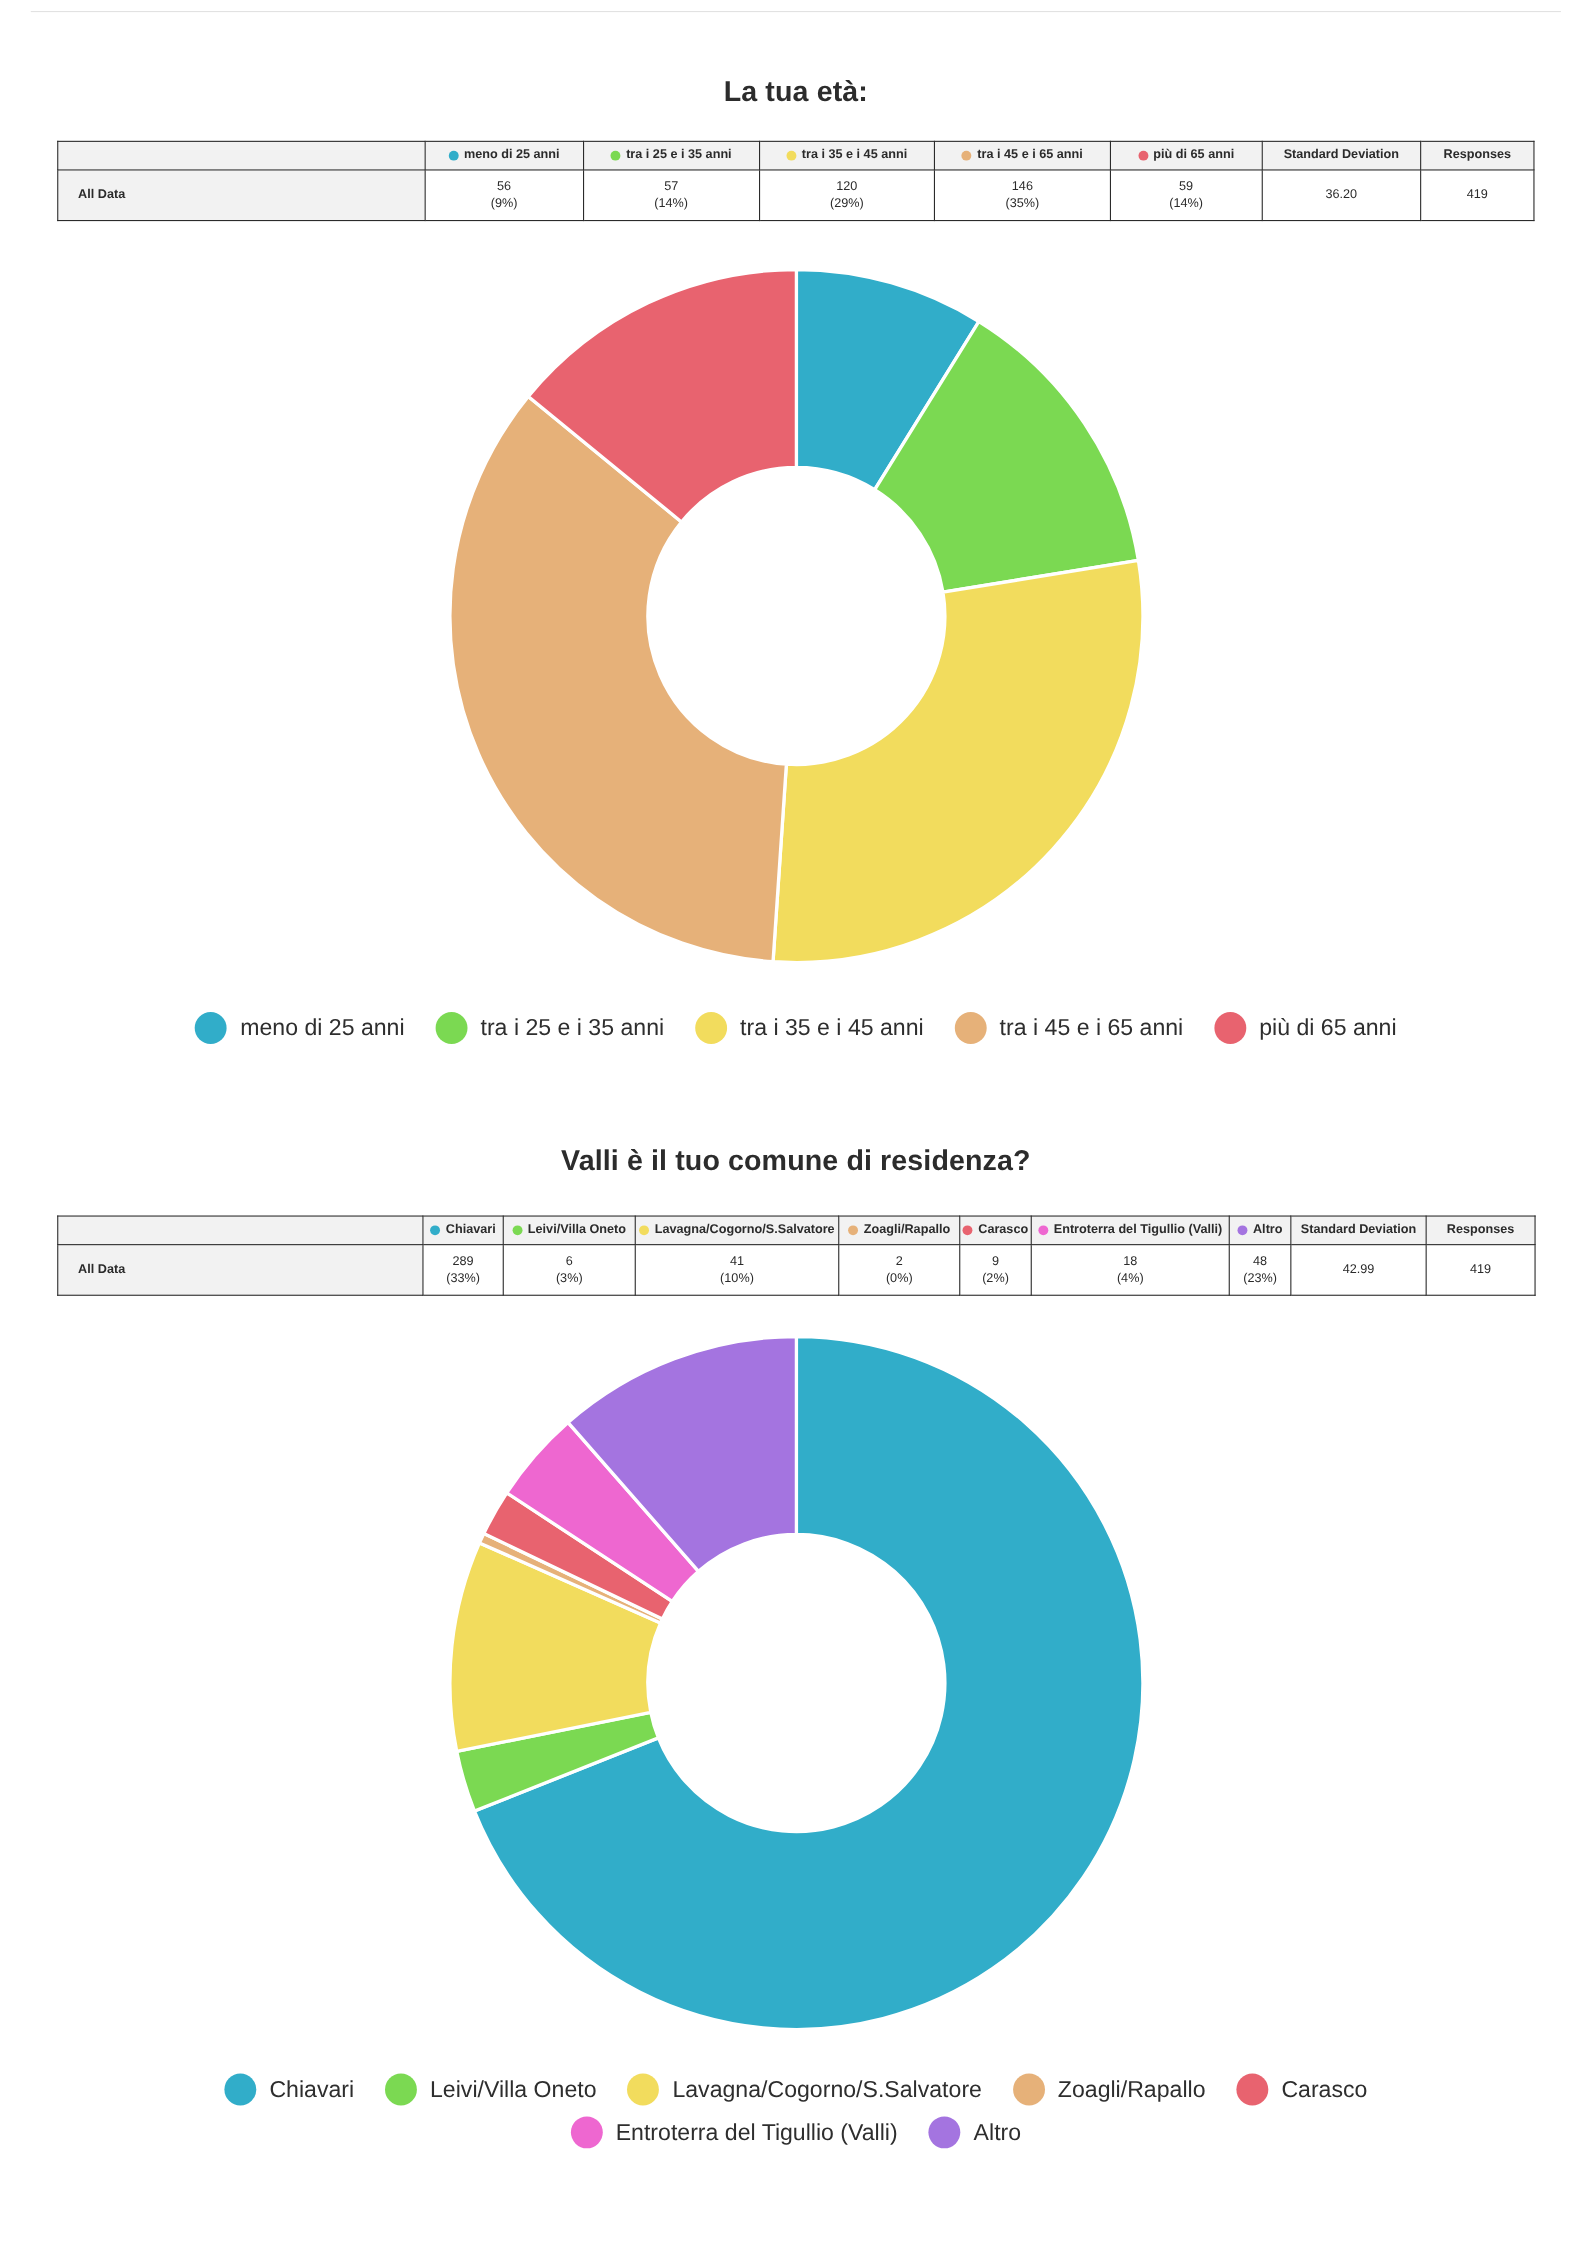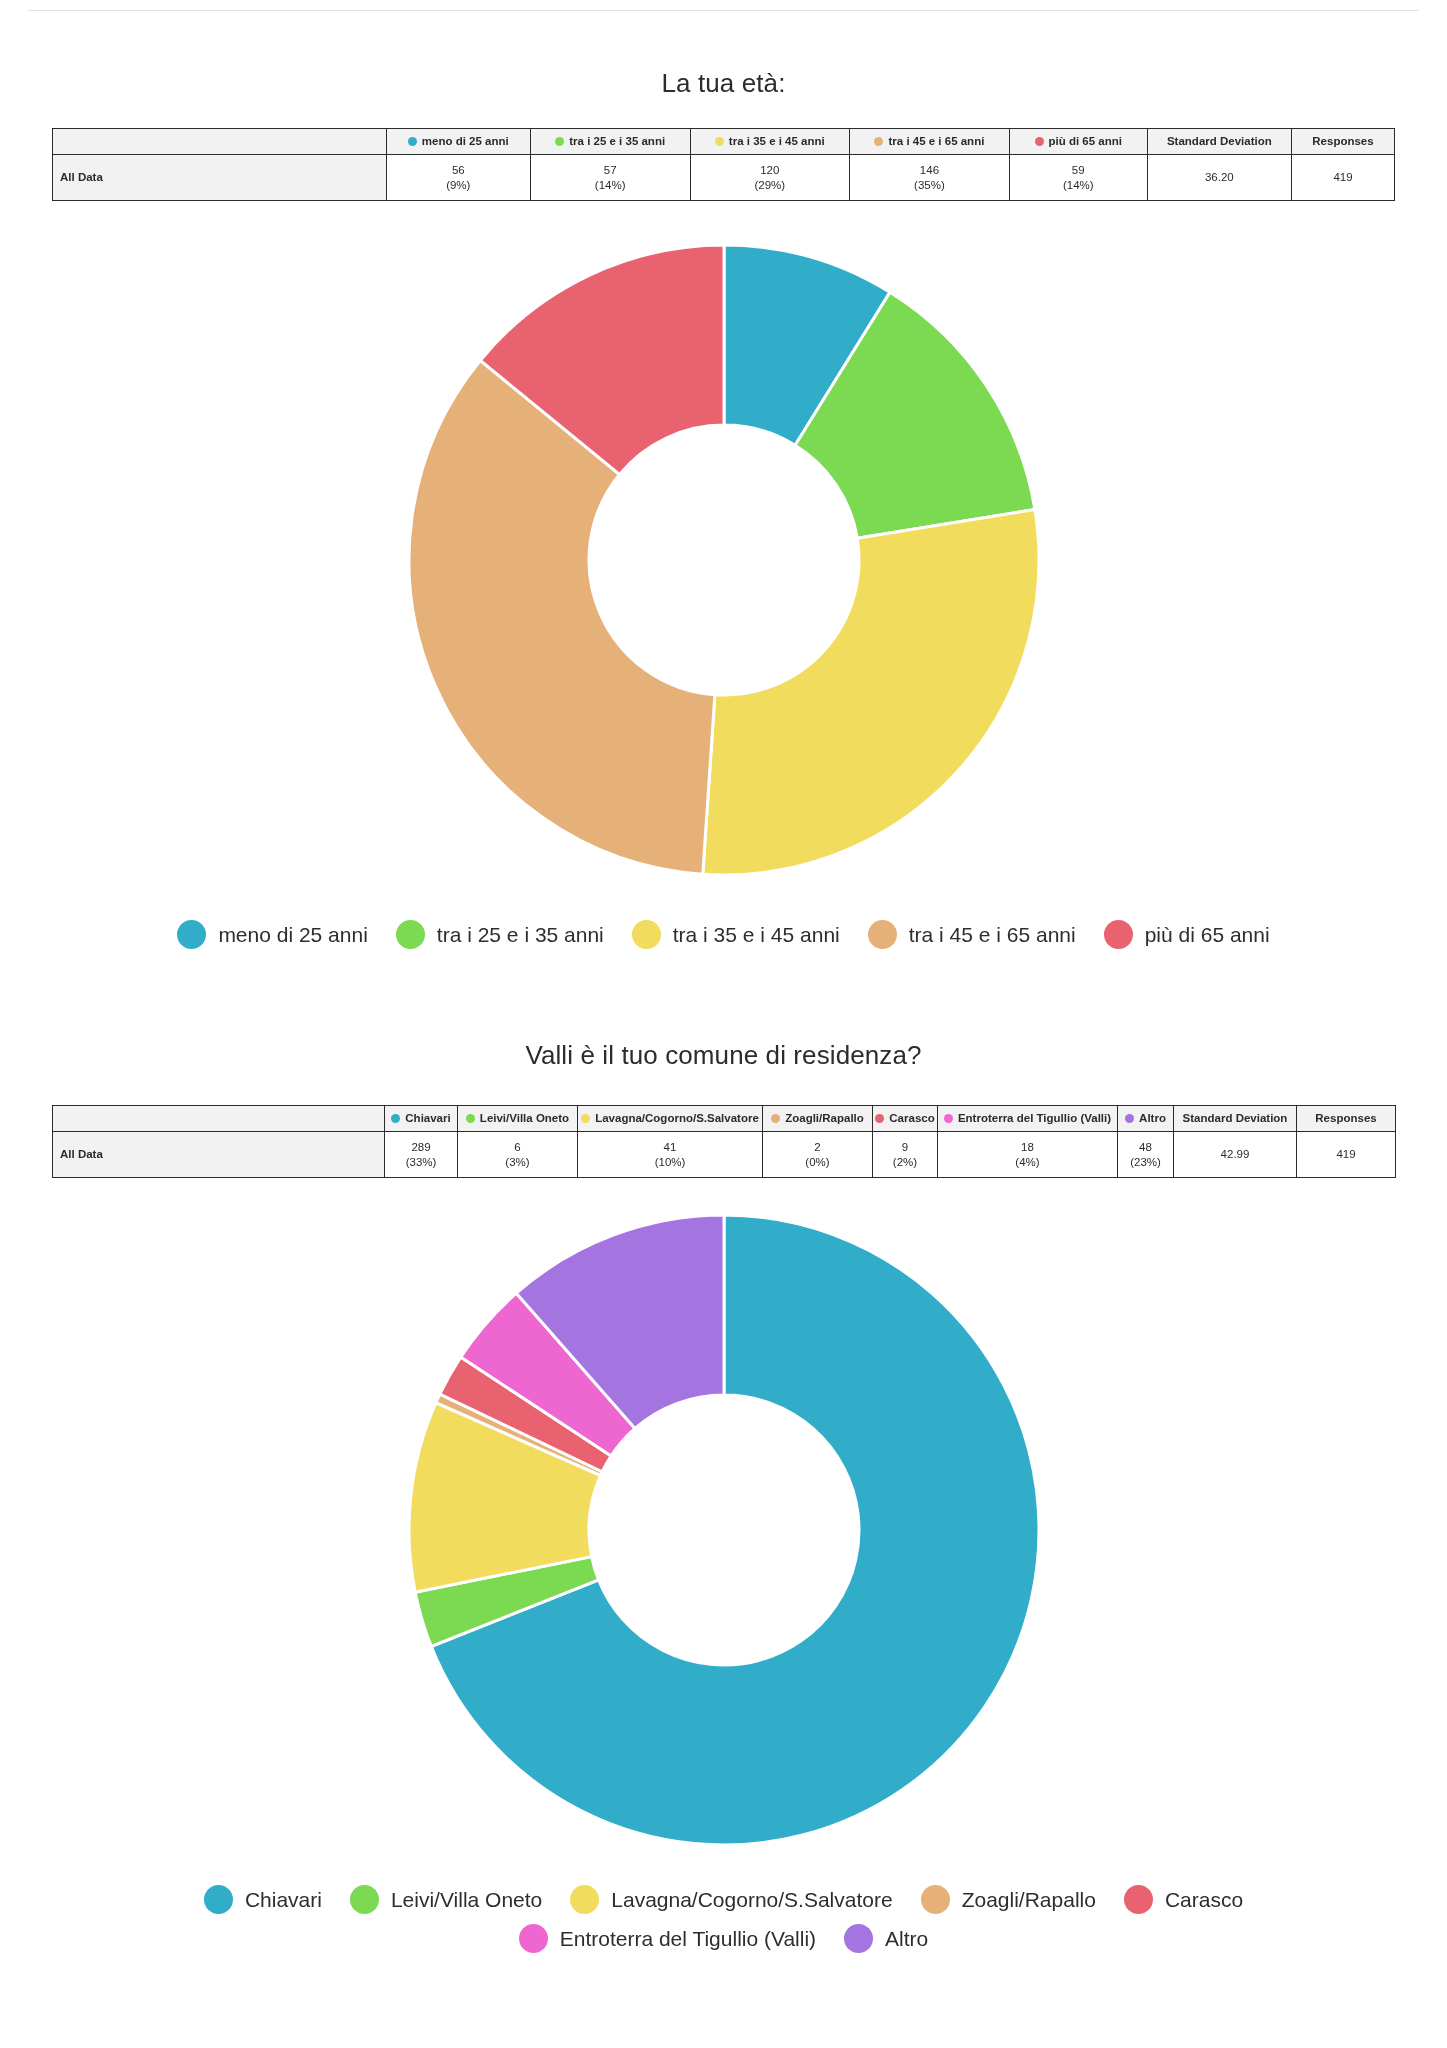--- a/index.html
+++ b/index.html
@@ -25,21 +25,21 @@
     right: 28px;
     height: 1px;
     background: #e2e2e2;
   }
 
   
   .section-title {
     text-align: center;
     font-size: 26px;
     color: #2c2c2c;
-    font-weight: 400;
+    font-weight: 700;
     letter-spacing: .1px;
   }
 
   
   .stats-table {
     border-collapse: collapse;
     table-layout: fixed;
     border: 1px solid #2b2b2b;
     background: #fff;
   }
@@ -62,21 +62,21 @@
   }
   .stats-table thead th.blank { background: #f2f2f2; }
   .stats-table tbody td {
     background: #ffffff;
     height: 46px;
     font-weight: 400;
   }
   .stats-table tbody td.rowlabel {
     background: #f2f2f2;
     text-align: left;
-    padding-left: 7px;
+    padding-left: 18px;
     font-weight: 700;
     font-size: 11.5px;
   }
   .stats-table tbody td.bold { font-weight: 400; }
   .hdr-inner {
     display: flex;
     align-items: center;
     justify-content: center;
     gap: 5px;
   }

